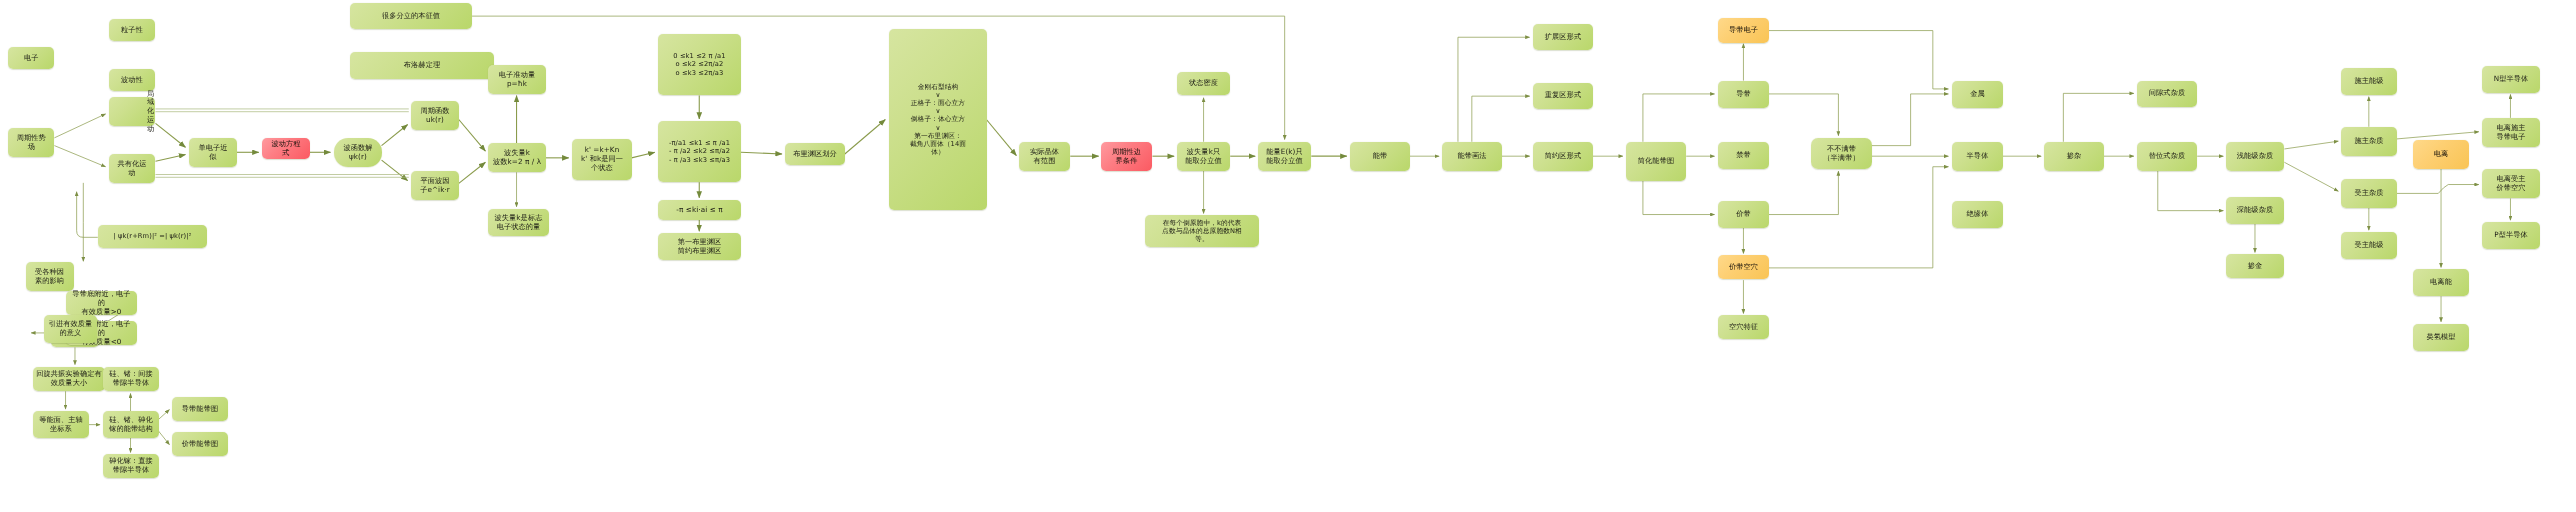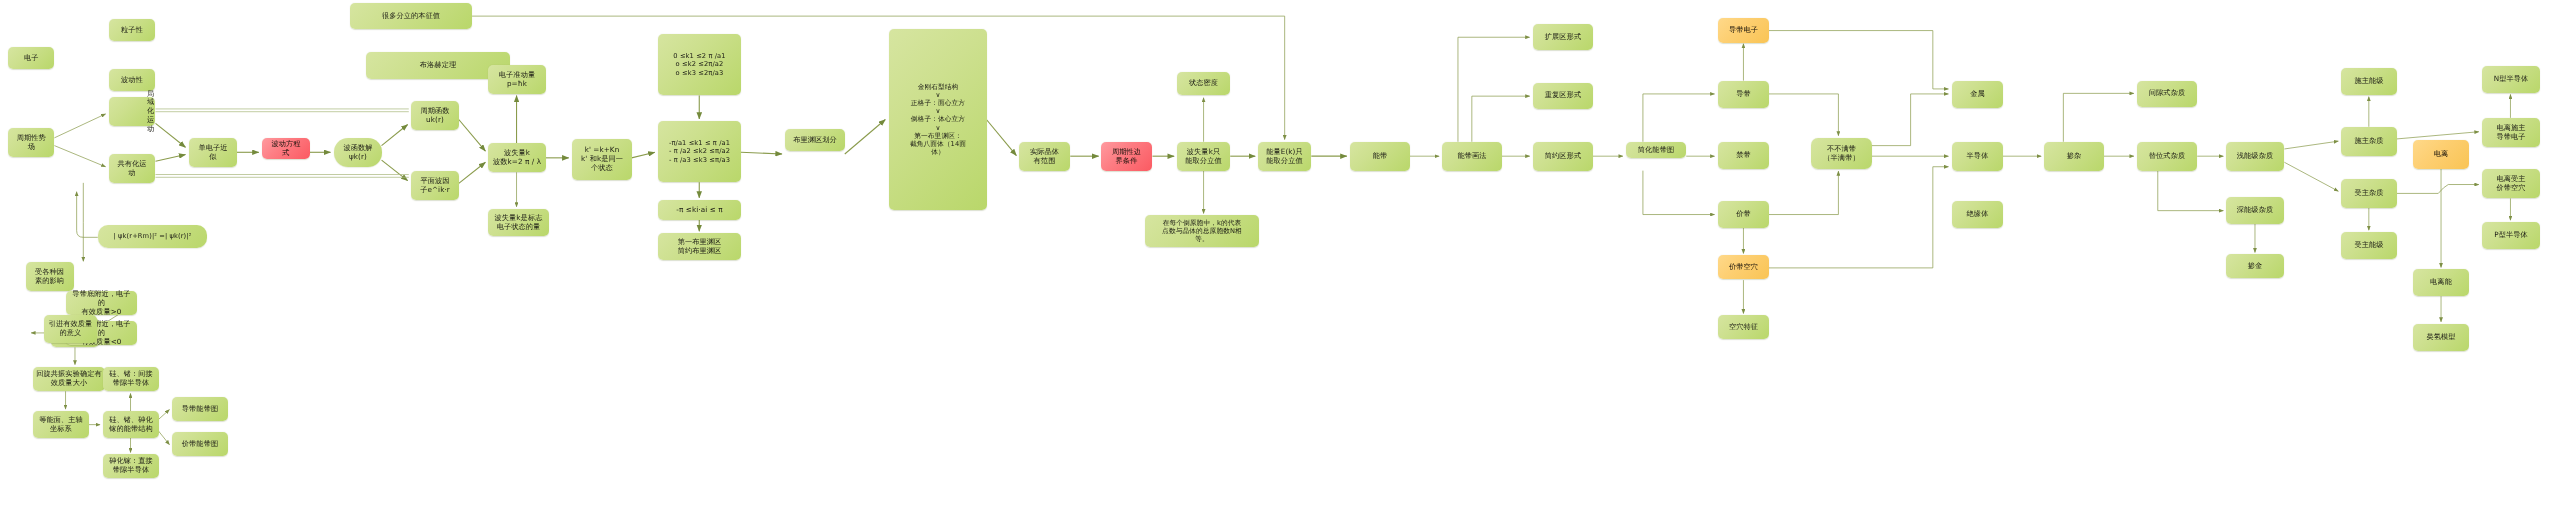--- a/index.html
+++ b/index.html
@@ -136,59 +136,59 @@
       <path d="M235 740 L235 708" marker-end="url(#ah)"></path>
       <path d="M235 788 L235 814" marker-end="url(#ah)"></path>
       <path d="M285 755 L305 737" marker-end="url(#ah)"></path>
       <path d="M285 775 L305 800" marker-end="url(#ah)"></path>
     </g>
   </svg>
 
   <div id="node-layer">
       <div class="node" style="left: 350px; top: 3.3px; width: 122px; height: 25.5px;">很多分立的本征值</div>
       <div class="node" style="left: 109px; top: 19.4px; width: 46px; height: 22px;">粒子性</div>
-      <div class="node" style="left: 366px; top: 52px; width: 144px; height: 27px;">布洛赫定理</div>
+      <div class="node" style="left: 350px; top: 52px; width: 144px; height: 27px;">布洛赫定理</div>
       <div class="node" style="left: 8.3px; top: 47px; width: 46px; height: 22px;">电子</div>
       <div class="node" style="left: 109px; top: 69px; width: 46px; height: 22px;">波动性</div>
       <div class="node" style="left: 109px; top: 97px; width: 46px; height: 29px; padding-left: 40px;">局域化运
 动</div>
       <div class="node" style="left: 8.3px; top: 128px; width: 46px; height: 29px;">周期性势
 场</div>
       <div class="node" style="left: 109px; top: 154px; width: 46px; height: 29px;">共有化运
 动</div>
       <div class="node" style="left: 189px; top: 138px; width: 48px; height: 29px;">单电子近
 似</div>
       <div class="node red" style="left: 262px; top: 138px; width: 48px; height: 21px;">波动方程
 式</div>
       <div class="node" style="left: 334px; top: 138px; width: 48px; height: 29px; border-radius: 14px;">波函数解
 ψk(r)</div>
       <div class="node" style="left: 411px; top: 101px; width: 48px; height: 29px;">周期函数
 uk(r)</div>
       <div class="node" style="left: 411px; top: 171px; width: 48px; height: 29px;">平面波因
 子e^ik·r</div>
       <div class="node" style="left: 488px; top: 65px; width: 58px; height: 29px;">电子准动量
 p=ħk</div>
-      <div class="node tiny" style="left: 98px; top: 225px; width: 109px; height: 23px; border-radius: 10px;">| ψk(r+Rm)|² =| ψk(r)|²</div>
+      <div class="node tiny" style="left: 98px; top: 225px; width: 109px; height: 23px;">| ψk(r+Rm)|² =| ψk(r)|²</div>
       <div class="node" style="left: 488px; top: 143px; width: 58px; height: 29px;">波失量k
 波数k=2 π / λ</div>
       <div class="node" style="left: 488px; top: 209px; width: 61px; height: 27px;">波失量k是标志
 电子状态的量</div>
       <div class="node" style="left: 572px; top: 139px; width: 60px; height: 41px;">k' =k+Kn
 k' 和k是同一
 个状态</div>
       <div class="node tiny" style="left: 658px; top: 34px; width: 83px; height: 61px;">0 ≤k1 ≤2 π /a1
 o ≤k2 ≤2π/a2
 o ≤k3 ≤2π/a3</div>
       <div class="node tiny" style="left: 658px; top: 121px; width: 83px; height: 61px;">-π/a1 ≤k1 ≤ π /a1
 - π /a2 ≤k2 ≤π/a2
 - π /a3 ≤k3 ≤π/a3</div>
       <div class="node" style="left: 658px; top: 200px; width: 83px; height: 20px;">-π ≤ki·ai ≤ π</div>
       <div class="node" style="left: 658px; top: 233px; width: 83px; height: 27px;">第一布里渊区
 简约布里渊区</div>
-      <div class="node" style="left: 785px; top: 129px; width: 60px; height: 22px;">布里渊区划分</div>
+      <div class="node" style="left: 785px; top: 143px; width: 60px; height: 22px;">布里渊区划分</div>
       <div class="node tiny" style="left: 889px; top: 29px; width: 98px; height: 181px;">金刚石型结构
 ∨
 正格子：面心立方
 ∨
 倒格子：体心立方
 ∨
 第一布里渊区：
 截角八面体（14面
 体）</div>
       <div class="node" style="left: 1019px; top: 142px; width: 51px; height: 29px;">实际晶体
@@ -201,21 +201,21 @@
       <div class="node tiny" style="left: 1145px; top: 215px; width: 114px; height: 32px;">在每个倒原胞中，k的代表
 点数与晶体的总原胞数N相
 等。</div>
       <div class="node" style="left: 1258px; top: 142px; width: 53px; height: 29px;">能量E(k)只
 能取分立值</div>
       <div class="node" style="left: 1350px; top: 142px; width: 60px; height: 29px;">能带</div>
       <div class="node" style="left: 1442px; top: 142px; width: 60px; height: 29px;">能带画法</div>
       <div class="node" style="left: 1533px; top: 24.4px; width: 60px; height: 25.5px;">扩展区形式</div>
       <div class="node" style="left: 1533px; top: 83px; width: 60px; height: 25.5px;">重复区形式</div>
       <div class="node" style="left: 1533px; top: 142px; width: 60px; height: 29px;">简约区形式</div>
-      <div class="node" style="left: 1626px; top: 142px; width: 60px; height: 16px;">简化能带图</div>
+      <div class="node" style="left: 1626px; top: 142px; width: 60px; height: 39px;">简化能带图</div>
       <div class="node orange" style="left: 1718px; top: 18.3px; width: 51px; height: 24.4px;">导带电子</div>
       <div class="node" style="left: 1718px; top: 81px; width: 51px; height: 27px;">导带</div>
       <div class="node" style="left: 1718px; top: 142px; width: 51px; height: 27px;">禁带</div>
       <div class="node" style="left: 1718px; top: 201px; width: 51px; height: 27px;">价带</div>
       <div class="node orange" style="left: 1718px; top: 255px; width: 51px; height: 24.4px;">价带空穴</div>
       <div class="node" style="left: 1718px; top: 315px; width: 51px; height: 24.4px;">空穴特征</div>
       <div class="node" style="left: 1811px; top: 138px; width: 61px; height: 31px; border-radius: 7px;">不不满带
 （半满带）</div>
       <div class="node" style="left: 1952px; top: 81px; width: 51px; height: 27px;">金属</div>
       <div class="node" style="left: 1952px; top: 142px; width: 51px; height: 29px;">半导体</div>

